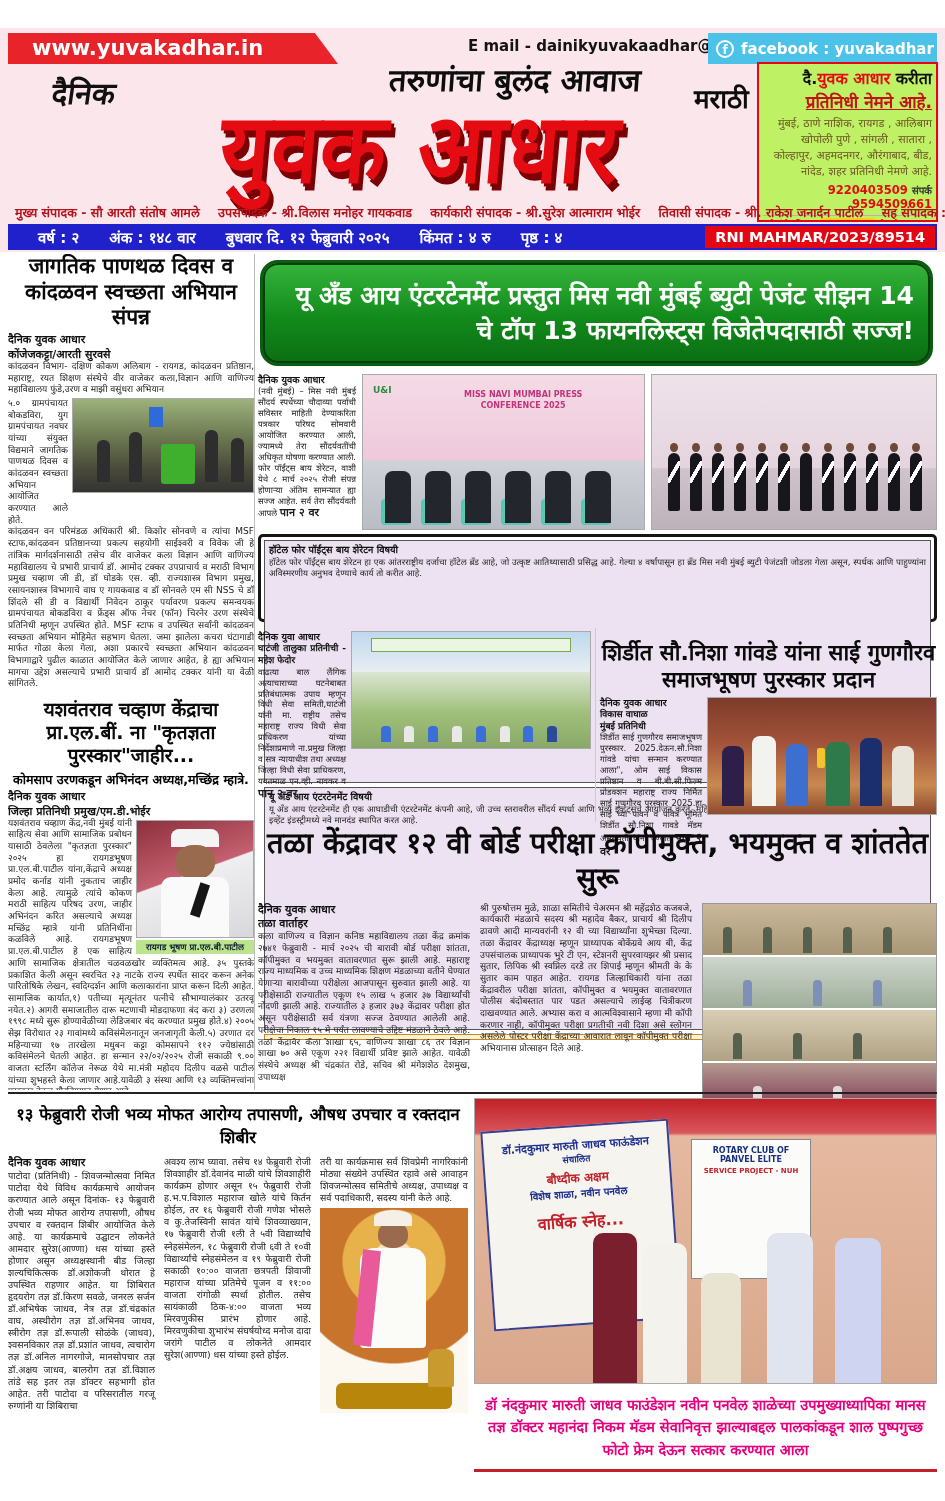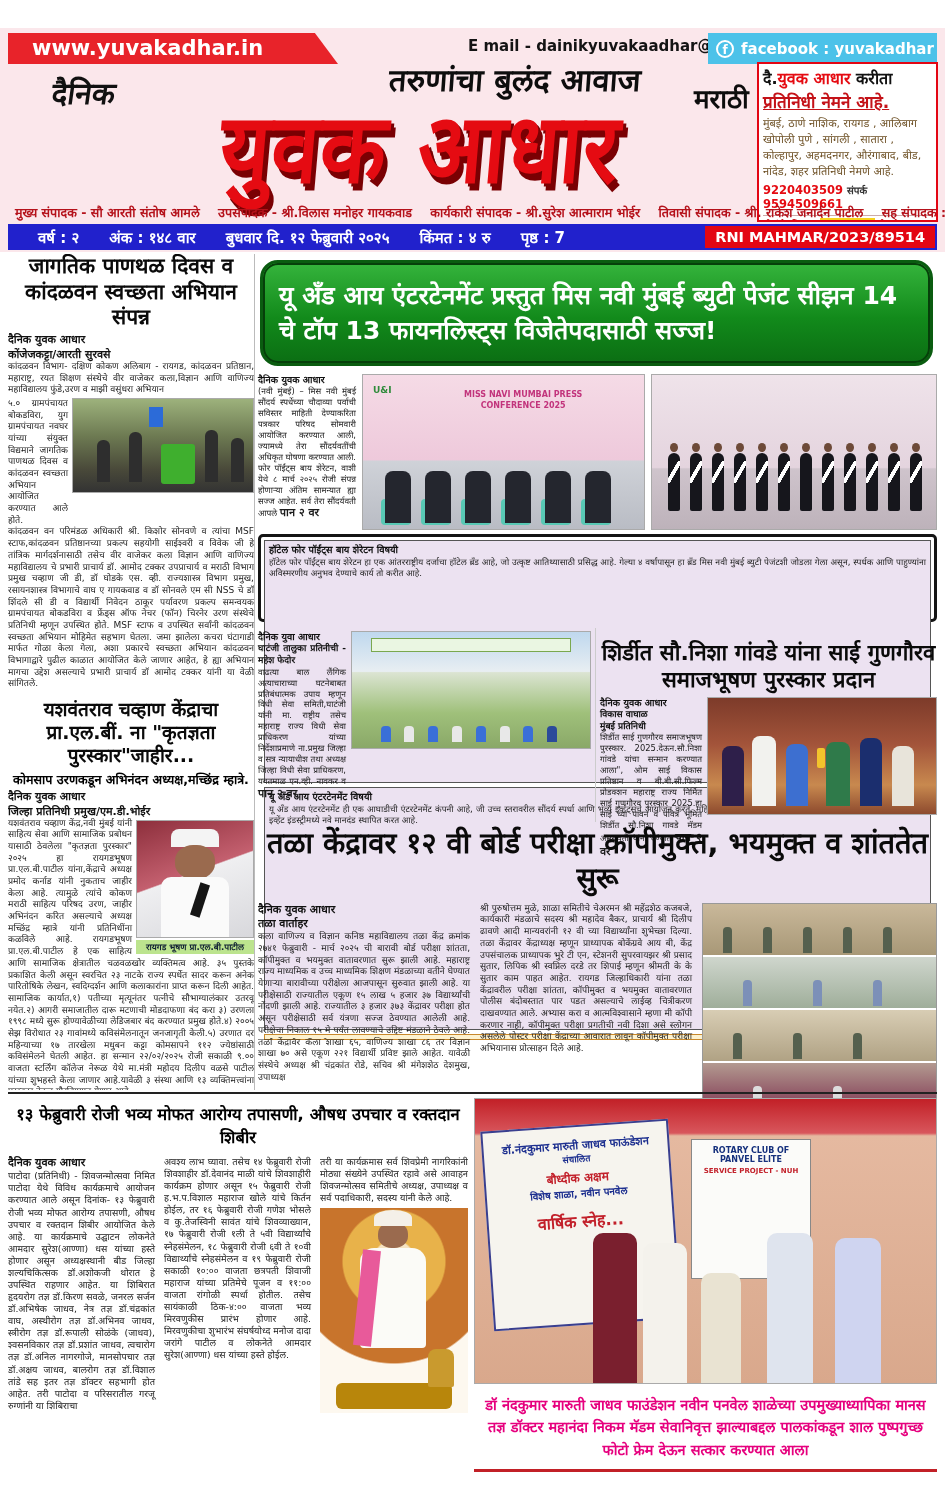--- a/index.html
+++ b/index.html
@@ -18,22 +18,22 @@
               color:#fff; font-size:15px; font-weight:bold; display:flex; align-items:center; gap:7px; padding-left:8px; }
   .fb-icon { display:inline-block; width:18px; height:18px; border:2px solid #fff; border-radius:50%;
              text-align:center; line-height:17px; font-size:12px; font-weight:bold; }
   .dainik { position:absolute; left:52px; top:72px; font-size:30px; font-weight:bold; color:#111; transform:skewX(-8deg); }
   .tagline { position:absolute; left:300px; top:58px; width:430px; text-align:center; font-size:31px; font-weight:bold; color:#0d0d0d; transform:skewX(-4deg); }
   .marathi { position:absolute; left:694px; top:80px; font-size:26px; font-weight:bold; color:#0d0d0d; }
   .big-title { position:absolute; left:88px; top:86px; width:665px; text-align:center;
                font-size:86px; font-weight:bold; color:#e50b12; letter-spacing:1px;
                transform:skewX(-5deg) scaleY(1.12); transform-origin:center;
                text-shadow:3px 3px 0 #7a0003, 5px 6px 0 #7a0003; white-space:nowrap; }
-  .repbox { position:absolute; left:757px; top:62px; width:181px; height:160px; background:#ffffff;
-            border:2px solid #e30613; text-align:left; padding:3px 4px; overflow:hidden; }
+  .repbox { position:absolute; left:757px; top:62px; width:181px; height:160px; background:#bef264;
+            border:2px solid #e30613; text-align:right; padding:3px 4px; overflow:hidden; }
   .repbox .l1 { font-size:16px; font-weight:bold; color:#111; white-space:nowrap; }
   .repbox .l1 .red { color:#e50b12; }
   .repbox .l2 { font-size:17px; font-weight:bold; color:#c41218; margin-top:1px;text-decoration:underline; }
   .repbox .cities { font-size:11px; font-weight:normal; color:#6e5126; line-height:1.45; margin-top:3px; }
   .repbox .phones { font-size:11.5px; font-weight:bold; color:#e50b12; margin-top:3px; }
   .repbox .phones .mid { color:#333; font-size:10px; }
   .repbox .names { display:flex; margin-top:4px; border-top:1px solid #caa; padding-top:2px; }
   .repbox .names span { flex:1; font-size:7.6px; font-weight:bold; color:#c41218; }
   .repbox .ydiv { width:3px; background:#f7d21c; margin:0 2px; }
   .editors { position:absolute; left:8px; top:204px; width:929px; text-align:center; font-size:12.6px;
@@ -73,21 +73,21 @@
   .ph-speaker .coat { position:absolute; left:24px; top:56px; width:68px; height:62px; background:#fafafa; border-radius:10px 10px 0 0; }
   .ph-speaker .mic { position:absolute; left:58px; top:62px; width:10px; height:34px; background:#151515; transform:rotate(18deg); }
   .ph-cap { float:right; clear:right; width:118px; margin-left:4px; background:#bce48e; color:#123;
             font-size:8.6px; font-weight:bold; text-align:center; padding:1px 0; }
 
   
   #right-col { position:absolute; left:258px; top:252px; width:679px; height:840px; }
   .green-box { position:absolute; left:2px; top:8px; width:673px; height:106px; border-radius:18px;
                background:linear-gradient(180deg,#35b43c 0%,#128a1b 55%,#0b6e13 100%);
                border:3px solid #0a5c10; box-shadow:0 0 0 2px #063f0a inset;
-               display:flex; align-items:center; justify-content:center; text-align:left;
+               display:flex; align-items:center; justify-content:center; text-align:right;
                color:#fff; font-size:25px; font-weight:bold; line-height:1.4; padding:0 16px; }
   #miss-row { position:absolute; left:0; top:122px; width:679px; height:156px; display:flex; gap:6px; }
   #miss-txt { width:98px; font-size:8.4px; }
   #miss-txt .byline { font-size:9.5px; }
   .ph-press { flex:0 0 283px; background:linear-gradient(180deg,#f5dbe6 0%,#eec9db 55%,#cfd2d8 56%,#b9bcc4 100%); }
   .ph-press .banner { position:absolute; left:34%; top:14px; width:46%; text-align:center; color:#c2347c;
                       font-size:8px; font-weight:bold; line-height:1.4; }
   .ph-press .ui { position:absolute; left:10px; top:10px; color:#2e8b3a; font-size:9px; font-weight:bold; }
   .ph-press .guest { position:absolute; bottom:6px; width:26px; height:52px; background:#24262e; border-radius:8px 8px 0 0; }
   .ph-press .chair { position:absolute; bottom:4px; width:30px; height:26px; background:#58c8b4; border-radius:4px; }
@@ -206,21 +206,21 @@
       <span>कार्यकारी संपादक - श्री.सुरेश आत्माराम भोईर</span>
       <span>तिवासी संपादक - श्री. राकेश जनार्दन पाटील</span>
       <span>सह संपादक : मुकुंद कांबळे</span>
     </div>
 
     <div class="bluebar">
       <span class="item">वर्ष : २</span>
       <span class="item">अंक : १४८ वार</span>
       <span class="item">बुधवार दि. १२ फेब्रुवारी २०२५</span>
       <span class="item">किंमत : ४ रु</span>
-      <span class="item">पृष्ठ : 7</span>
+      <span class="item">पृष्ठ : ४</span>
       <span class="rni">RNI MAHMAR/2023/89514</span>
     </div>
   </header>
 
   <section id="left-col">
     <article id="art1">
       <h2 class="hl" id="art1-hl">जागतिक पाणथळ दिवस व कांदळवन स्वच्छता अभियान संपन्न</h2>
       <div class="byline">दैनिक युवक आधार</div>
       <div class="byline">कोंजेजकट्टा/आरती सुरवसे</div>
       <p class="body-txt">कांदळवन विभाग- दक्षिण कोकण अलिबाग - रायगड, कांदळवन प्रतिष्ठान, महाराष्ट्र, रयत शिक्षण संस्थेचे वीर वाजेकर कला,विज्ञान आणि वाणिज्य महाविद्यालय फुंडे,उरण व माझी वसुंधरा अभियान</p>

